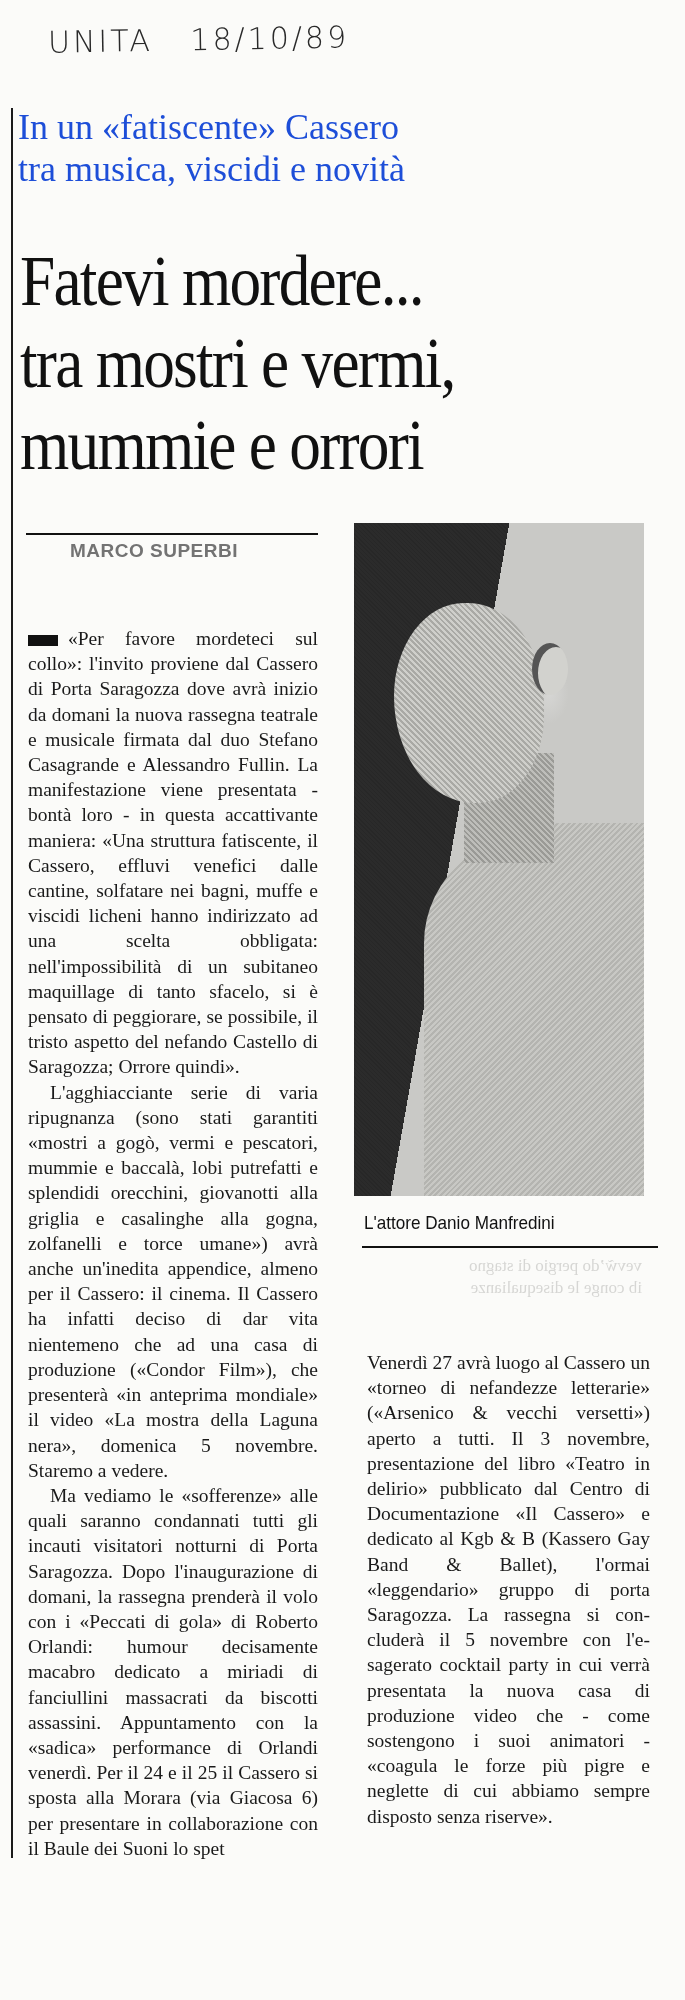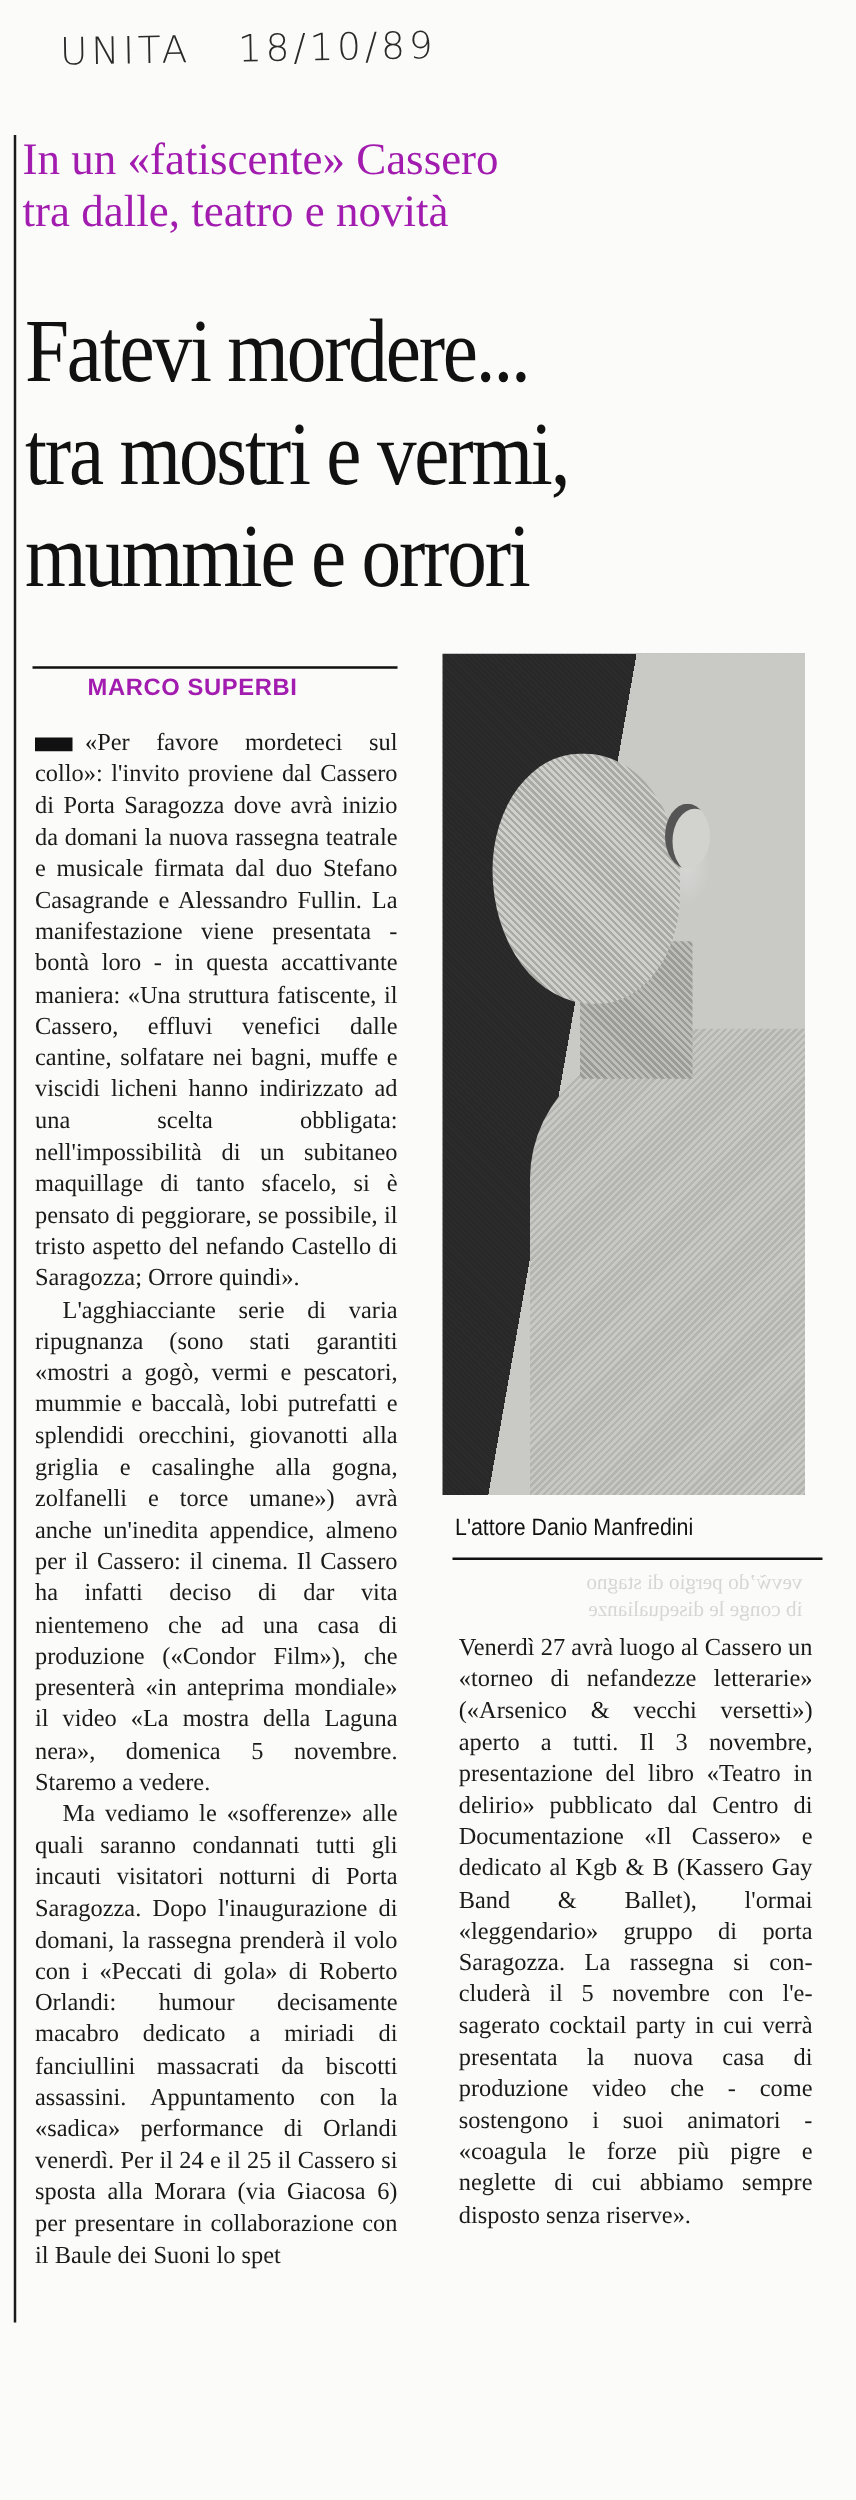--- a/index.html
+++ b/index.html
@@ -14,42 +14,43 @@
       font-size: 30px; letter-spacing: 3px; color: #2a2a2a;
       transform: rotate(-1deg);
       white-space: pre;
     }
     .left-rule {
       position: absolute; left: 11px; top: 108px; width: 2px; height: 1750px;
       background: #1a1a1a;
     }
     .kicker {
       position: absolute; left: 18px; top: 106px; width: 620px;
-      font-size: 36px; line-height: 42px; color: #a21caf;
+      font-size: 36px; line-height: 42px; color: #1d4ed8;
     }
     .kicker div { white-space: nowrap; }
     .headline {
       position: absolute; left: 20px; top: 240px; width: 650px;
       font-size: 72px; line-height: 82px; letter-spacing: -2px; color: #111;
       transform: scaleX(0.88); transform-origin: left top;
     }
     .headline div { white-space: nowrap; }
     .byline-rule {
       position: absolute; left: 26px; top: 533px; width: 292px; height: 2px; background: #111;
     }
     .byline {
       position: absolute; left: 70px; top: 540px;
       font-family: "Liberation Sans", "DejaVu Sans", sans-serif;
-      font-weight: bold; font-size: 19px; letter-spacing: 0.5px; color: #a21caf;
+      font-weight: bold; font-size: 19px; letter-spacing: 0.5px; color: #737373;
     }
     .col {
       position: absolute;
       font-size: 19.5px; line-height: 25.2px;
       text-align: justify; color: #1a1a1a;
       hyphens: manual;
+      margin-top: 44px;
     }
     .col p { margin: 0; }
     .col p + p { text-indent: 22px; }
     .col-left { left: 28px; top: 582px; width: 290px; }
     .col-right { left: 367px; top: 1306px; width: 283px; }
     .lead-mark {
       display: inline-block; width: 30px; height: 11px; background: #111;
       margin-right: 10px; vertical-align: middle;
     }
     .photo {
@@ -100,21 +101,21 @@
 <body>
 
 <div>
 
   <div class="handwritten"><span>UNITA</span>   <span>18/10/89</span></div>
 
   <div class="left-rule"></div>
 
   <div class="kicker">
     <div>In un «fatiscente» Cassero</div>
-    <div>tra dalle, teatro e novità</div>
+    <div>tra musica, viscidi e novità</div>
   </div>
 
   <h1 class="headline" style="margin:0;font-weight:normal;">
     <div>Fatevi mordere...</div>
     <div>tra mostri e vermi,</div>
     <div>mummie e orrori</div>
   </h1>
 
   <div class="byline-rule"></div>
   <div class="byline">MARCO SUPERBI</div>

